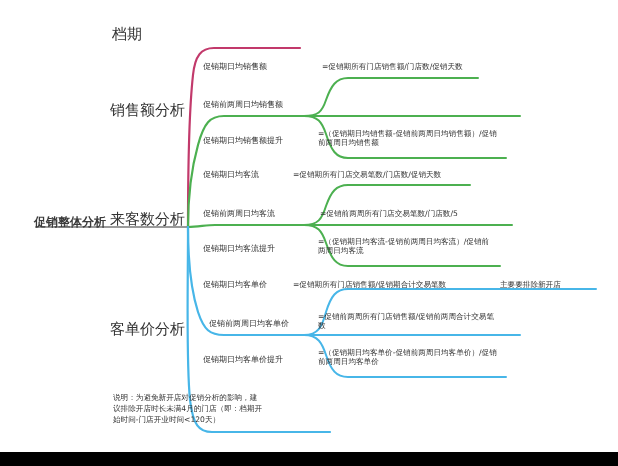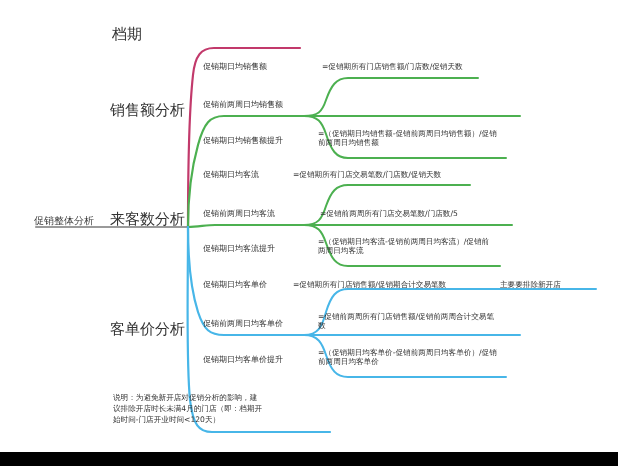--- a/index.html
+++ b/index.html
@@ -15,21 +15,21 @@
     background:#ffffff;
   }
   #edges{position:absolute;left:0;top:0;width:618px;height:452px;pointer-events:none;}
   .node{
     position:absolute;
     color:#2b2b2b;
     white-space:nowrap;
     line-height:1.25;
   }
   .node.wrap{white-space:normal;}
-  .lvl-root{font-size:10px;color:#3a3a3a;}
+  .lvl-root{font-size:12px;color:#3a3a3a;font-weight:bold;}
   .lvl-1{font-size:15px;color:#333;}
   .lvl-2{font-size:8px;color:#333;}
   .lvl-3{font-size:7.6px;color:#333;}
   .note{
     position:absolute;
     font-size:7.6px;
     color:#333;
     line-height:1.45;
     width:150px;
   }
@@ -92,21 +92,21 @@
 
   <div class="node lvl-2" style="left:203px;top:244px;">促销期日均客流提升</div>
   <div class="node lvl-3 wrap" style="left:318px;top:237px;width:178px;">=（促销期日均客流-促销前两周日均客流）/促销前两周日均客流</div>
 
   <div class="node lvl-1" style="left:110px;top:320px;">客单价分析</div>
 
   <div class="node lvl-2" style="left:203px;top:280px;">促销期日均客单价</div>
   <div class="node lvl-3" style="left:293px;top:280px;">=促销期所有门店销售额/促销期合计交易笔数</div>
   <div class="node lvl-3" style="left:500px;top:280px;">主要要排除新开店</div>
 
-  <div class="node lvl-2" style="left:203px;top:319px;">促销前两周日均客单价</div>
+  <div class="node lvl-2" style="left:209px;top:319px;">促销前两周日均客单价</div>
   <div class="node lvl-3 wrap" style="left:318px;top:312px;width:180px;">=促销前两周所有门店销售额/促销前两周合计交易笔数</div>
 
   <div class="node lvl-2" style="left:203px;top:355px;">促销期日均客单价提升</div>
   <div class="node lvl-3 wrap" style="left:318px;top:348px;width:182px;">=（促销期日均客单价-促销前两周日均客单价）/促销前两周日均客单价</div>
 
   <div class="note" style="left:113px;top:392px;">说明：为避免新开店对促销分析的影响，建议排除开店时长未满4月的门店（即：档期开始时间-门店开业时间&lt;120天）</div>
 
 </div>
 
 <div class="bottom-bar"></div>

